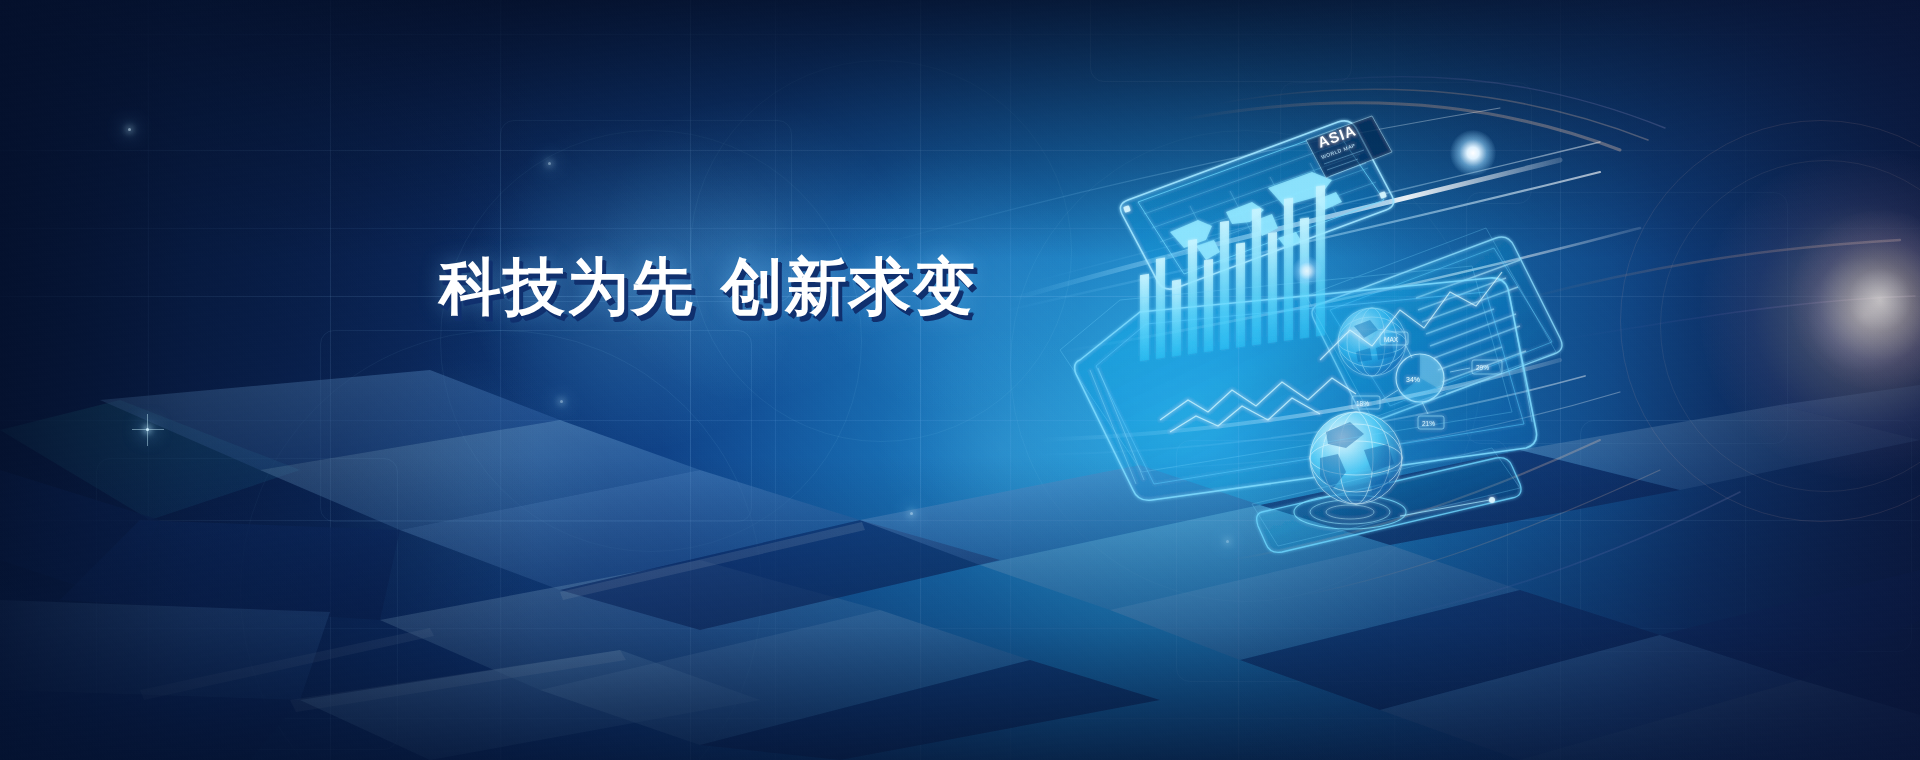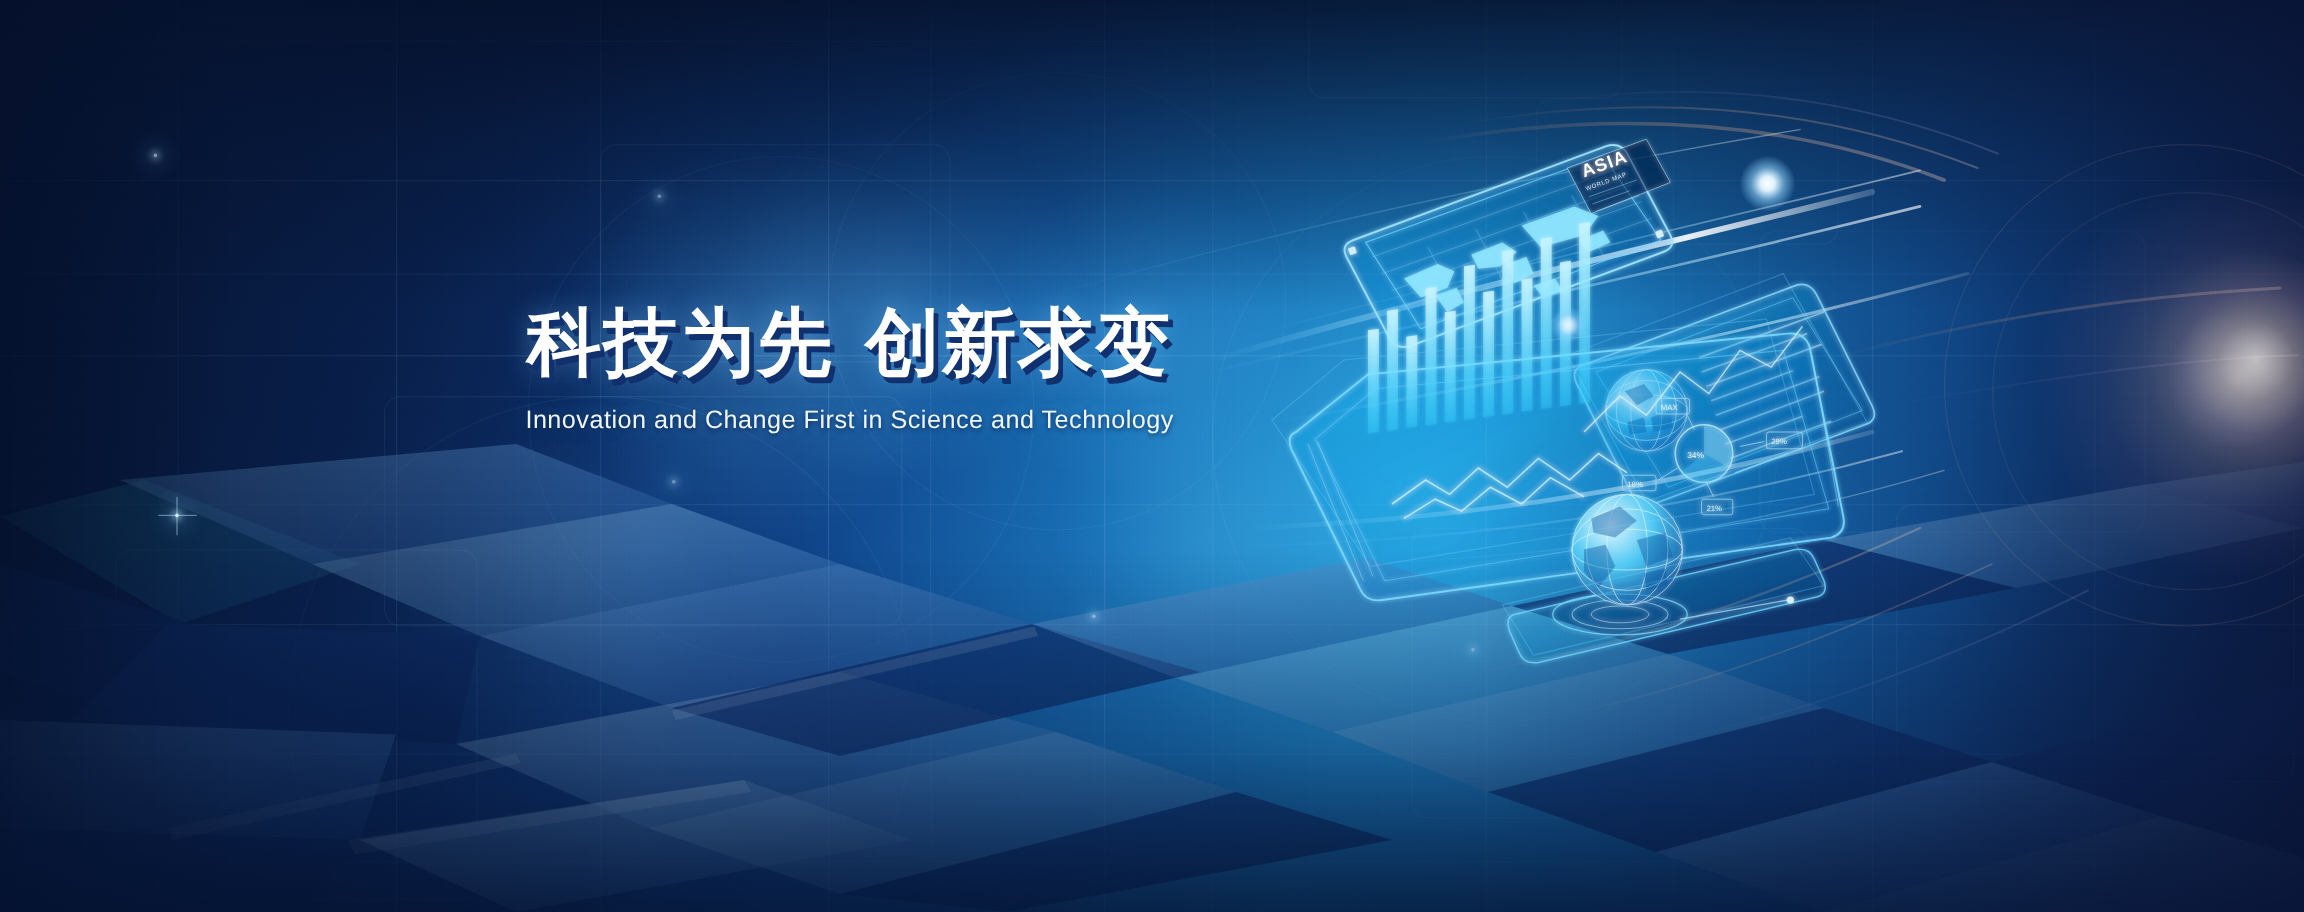--- a/index.html
+++ b/index.html
@@ -522,16 +522,15 @@
     <div class="spark" style="left:548px;top:162px;opacity:.5;"></div>
     <div class="spark" style="left:560px;top:400px;opacity:.5;"></div>
     <div class="spark" style="left:910px;top:512px;opacity:.55;"></div>
     <div class="spark" style="left:1226px;top:540px;opacity:.4;"></div>
   </div>
 
   <div class="layer noise"></div>
 
   <div class="copy">
     <h1 class="headline"><span>科技为先</span><span class="gap"></span><span>创新求变</span></h1>
-    <p class="subline">Innovation and Change First in Science and Technology</p>
   </div>
 
 </div>
 
 </body></html>

